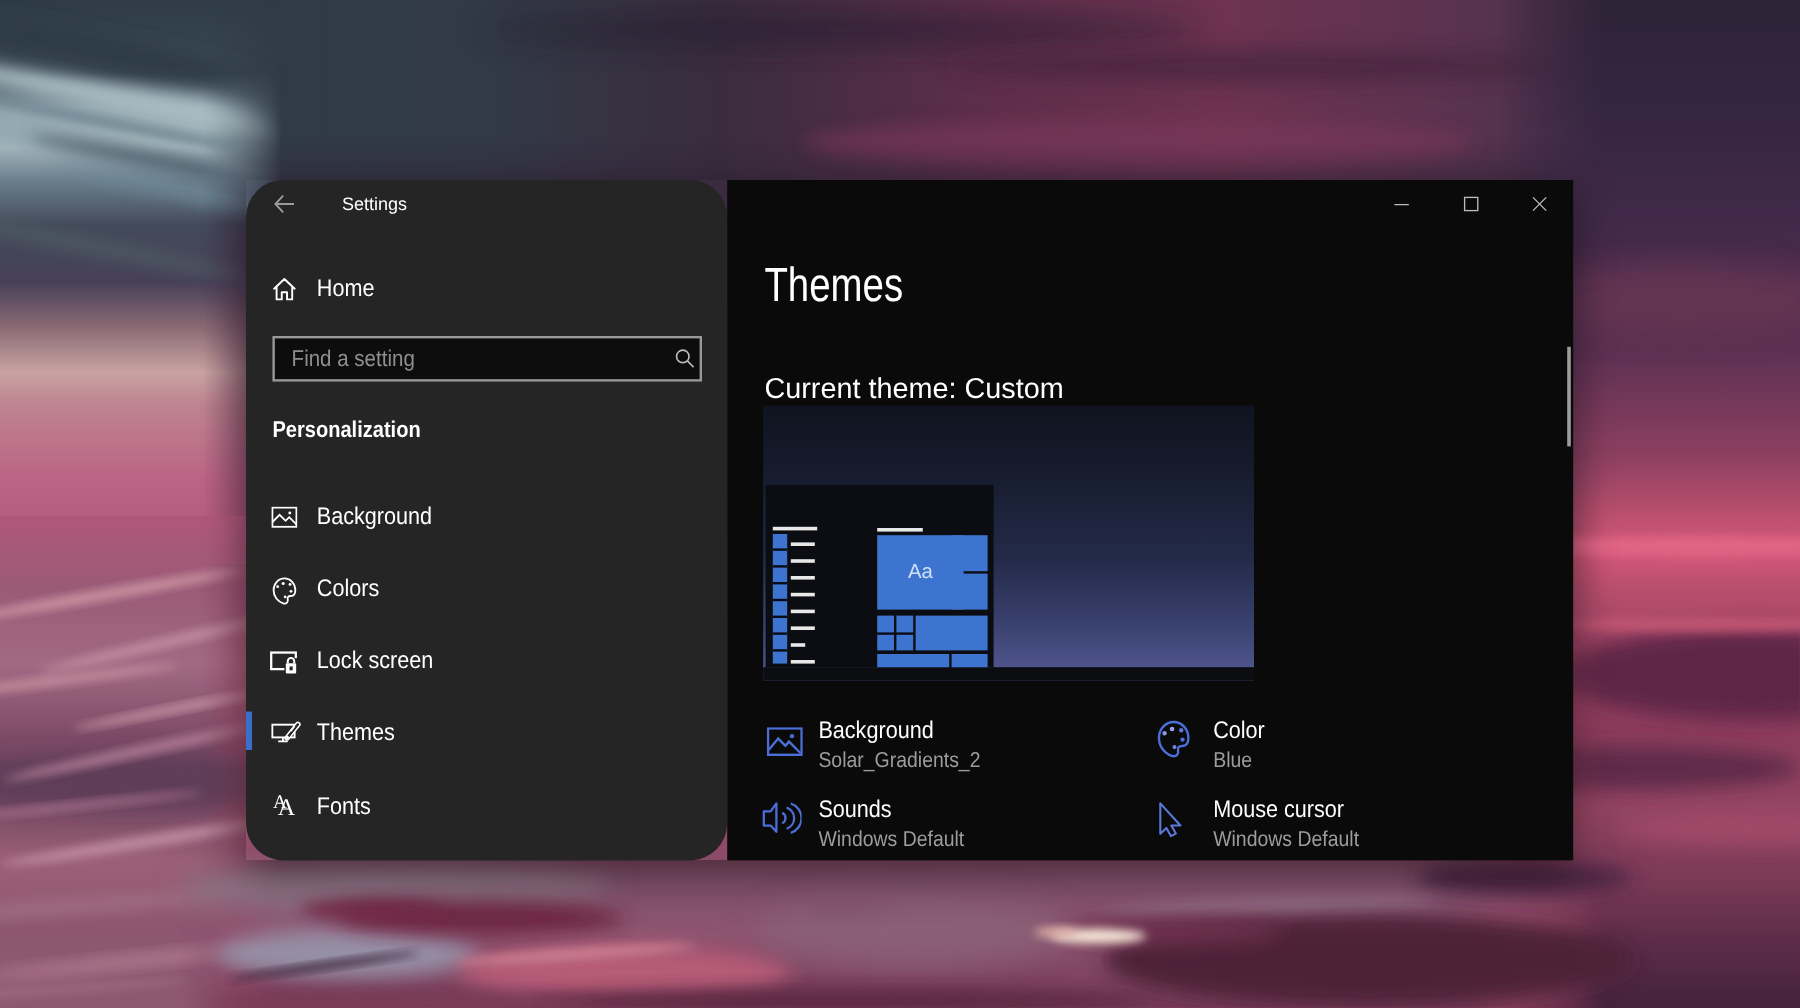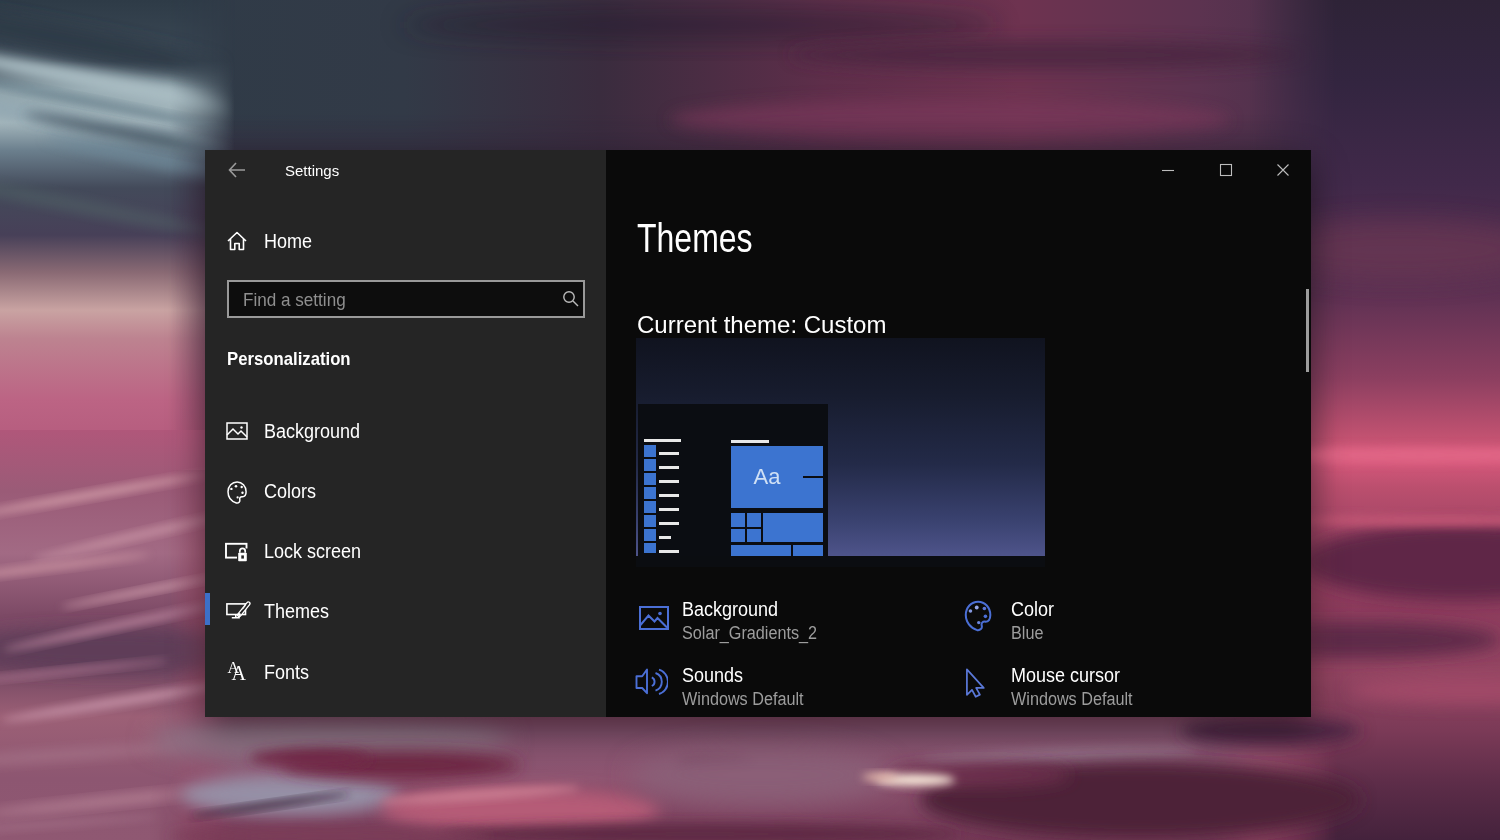--- a/index.html
+++ b/index.html
@@ -1,18 +1,18 @@
 <!DOCTYPE html>
 <html><head><meta charset="utf-8">
 <style>
 html,body{margin:0;padding:0;width:1500px;height:840px;overflow:hidden;background:#000;}
 body{font-family:"Liberation Sans",sans-serif;position:relative;}
 #wall{position:absolute;left:0;top:0;}
 #win{position:absolute;left:205px;top:150px;width:1106px;height:567px;box-shadow:0 12px 34px rgba(0,0,0,.45);}
-#side{position:absolute;left:0;top:0;width:401px;height:567px;background:#252525;}
+#side{position:absolute;left:0;top:0;width:401px;height:567px;background:#252525;border-radius:31px;}
 #main{position:absolute;left:401px;top:0;width:705px;height:567px;background:#0a0a0a;}
 .t{position:absolute;color:#fff;white-space:nowrap;}
 .sx{transform:scaleX(.9);transform-origin:0 50%;}
 </style></head>
 <body>
 <svg id="wall" width="1500" height="840" viewBox="0 0 1500 840">
 <defs>
 <linearGradient id="gbase" x1="0" y1="0" x2="0" y2="1">
 <stop offset="0" stop-color="#2a2836"></stop>
         <stop offset="0.2" stop-color="#3c2b43"></stop>
@@ -294,21 +294,21 @@
       <div style="position:absolute;left:6px;top:137px;width:12px;height:2px;background:#0b0d12;"></div>
       <div style="position:absolute;left:21px;top:48px;width:20px;height:3px;background:#e8e8e8;"></div>
       <div style="position:absolute;left:21px;top:62px;width:20px;height:3px;background:#e8e8e8;"></div>
       <div style="position:absolute;left:21px;top:76px;width:20px;height:3px;background:#e8e8e8;"></div>
       <div style="position:absolute;left:21px;top:90px;width:20px;height:3px;background:#e8e8e8;"></div>
       <div style="position:absolute;left:21px;top:104px;width:20px;height:3px;background:#e8e8e8;"></div>
       <div style="position:absolute;left:21px;top:118px;width:20px;height:3px;background:#e8e8e8;"></div>
       <div style="position:absolute;left:21px;top:132px;width:12px;height:3px;background:#e8e8e8;"></div>
       <div style="position:absolute;left:21px;top:146px;width:20px;height:3px;background:#e8e8e8;"></div>
       <div style="position:absolute;left:93px;top:36px;width:38px;height:3px;background:#e8e8e8;"></div>
-      <div style="position:absolute;left:93px;top:42px;width:72px;height:62px;background:#3c74d0;color:#cfe0f5;font-size:22px;text-align:center;line-height:62px;">Aa</div>
+      <div style="position:absolute;left:93px;top:42px;width:72px;height:62px;background:#3c74d0;color:#cfe0f5;font-size:17px;text-align:center;line-height:62px;">Aa</div>
       <div style="position:absolute;left:156px;top:42px;width:29px;height:30px;background:#3c74d0;"></div>
       <div style="position:absolute;left:156px;top:74px;width:29px;height:30px;background:#3c74d0;"></div>
       <div style="position:absolute;left:93px;top:109px;width:14px;height:14px;background:#3c74d0;"></div>
       <div style="position:absolute;left:109px;top:109px;width:14px;height:14px;background:#3c74d0;"></div>
       <div style="position:absolute;left:93px;top:125px;width:14px;height:13px;background:#3c74d0;"></div>
       <div style="position:absolute;left:109px;top:125px;width:14px;height:13px;background:#3c74d0;"></div>
       <div style="position:absolute;left:125px;top:109px;width:60px;height:29px;background:#3c74d0;"></div>
       <div style="position:absolute;left:93px;top:141px;width:60px;height:11px;background:#3c74d0;"></div>
       <div style="position:absolute;left:155px;top:141px;width:30px;height:11px;background:#3c74d0;"></div>
     </div>

